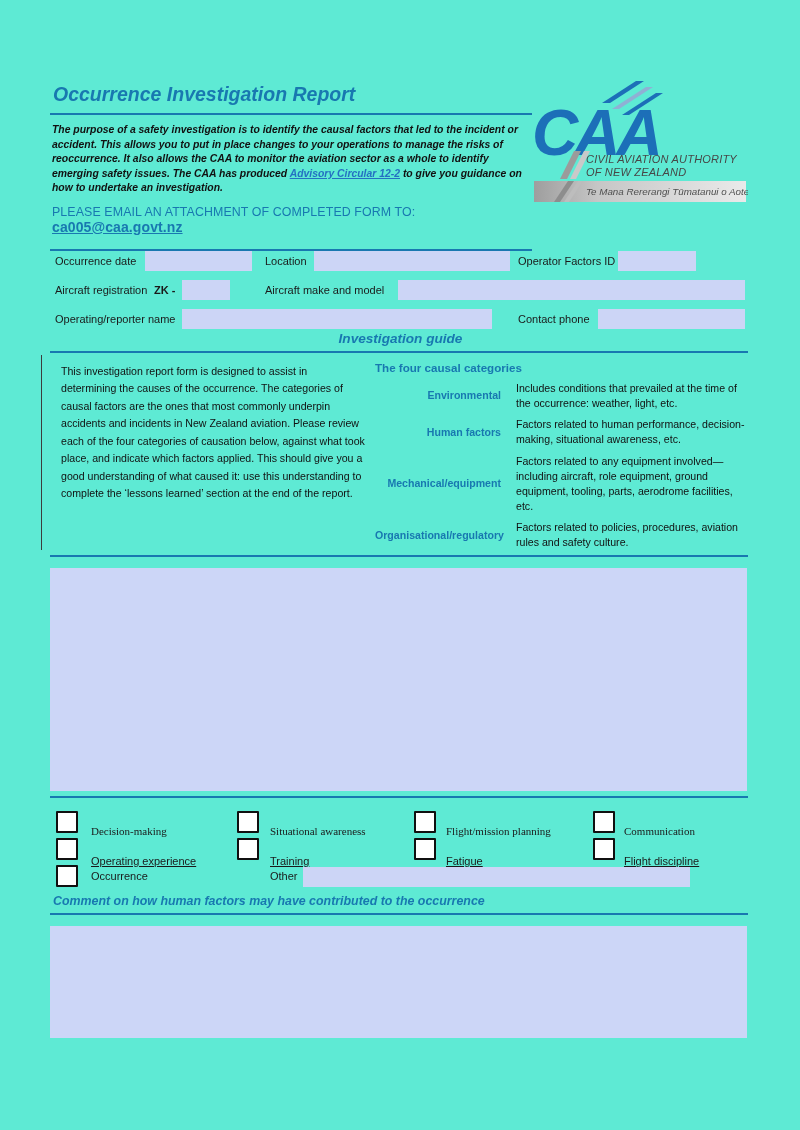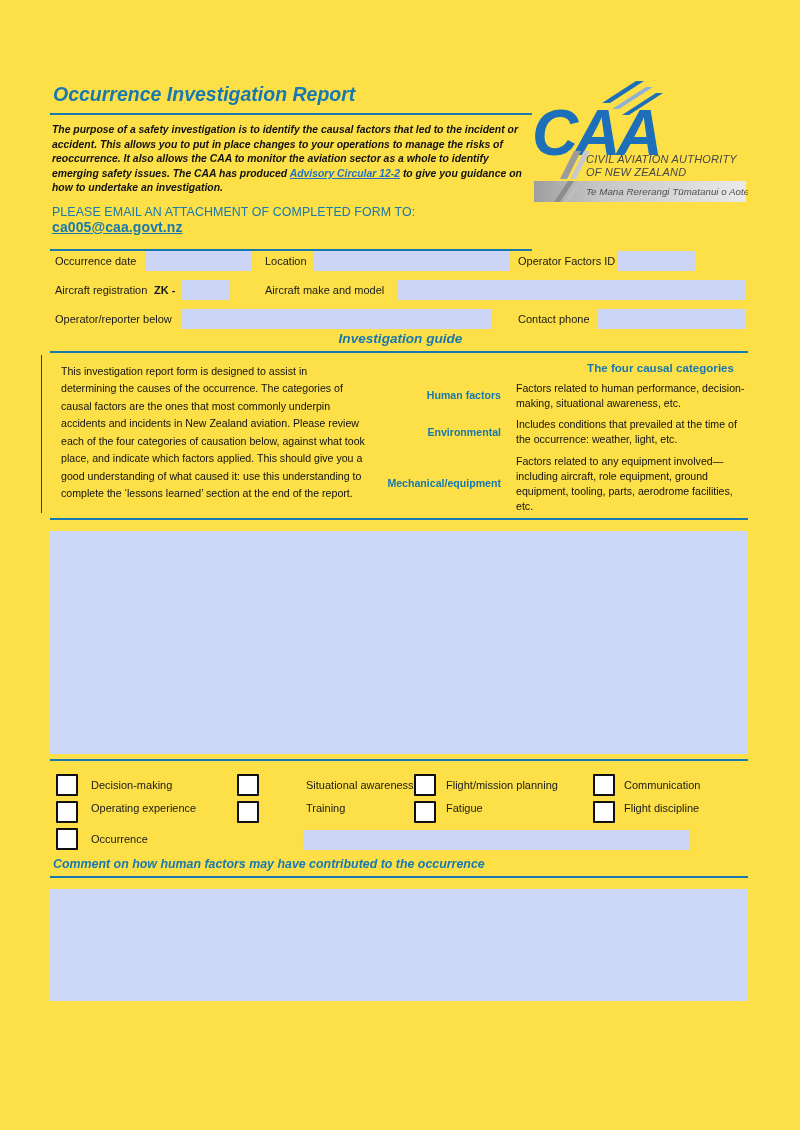--- a/index.html
+++ b/index.html
@@ -1,19 +1,19 @@
 <!DOCTYPE html>
 <html><head>
 <meta charset="utf-8">
 <style>
   html,body { margin:0; padding:0; }
   body { background:#d8d8d8; }
   .page {
     position:relative; width:800px; height:1130px; margin:0 auto;
-    background:#fde047; overflow:hidden;
+    background:#5eead4; overflow:hidden;
     font-family:"Liberation Sans", sans-serif; color:#1a1a1a;
   }
   .content { padding:83px 52px 0 50px; }
 
   
   .header-row { display:flex; }
   .header-left { width:482px; }
   .doc-title {
     margin:0; font-size:19.5px; font-weight:bold; font-style:italic;
     color:#1878B0; padding:0 0 7px 3px; border-bottom:2px solid #1878B0;
@@ -44,41 +44,41 @@
   }
   .sec-heading.lg { font-size:13.6px; }
 
   
   .guide-row { display:flex; margin-left:-9px; margin-top:2px; }
   .guide-text {
     width:320px; border-left:1px solid #3c3c3c; padding:8px 0 8px 19px;
     font-size:10.6px; line-height:1.65; color:#111;
   }
   .categories { flex:1; padding-top:6px; padding-left:10px; }
-  .cat-title { text-align:right; font-weight:bold; color:#1878B0; font-size:11.6px; padding-right:14px; }
+  .cat-title { text-align:left; font-weight:bold; color:#1878B0; font-size:11.6px; padding-right:14px; }
   .cat-row { display:flex; align-items:center; margin-top:7px; }
   .cat-label { width:126px; text-align:right; font-weight:bold; color:#1878B0; font-size:10.6px; line-height:1.25; flex-shrink:0; }
   .cat-desc { margin-left:15px; font-size:10.6px; line-height:1.4; color:#111; width:232px; }
 
   
   .area { width:697px; background:#CCD6F7; margin-top:11px; }
   .area.summary { height:223px; }
   .area.comment { height:112px; }
 
   
   .cb-grid { position:relative; height:80px; margin-top:13px; font-size:11px; }
   .cb {
     position:absolute; width:22px; height:22px; box-sizing:border-box;
     background:#fff; border:2px solid #101010; border-radius:1px;
   }
   .cb-lbl { position:absolute; white-space:nowrap; }
   .r0 { top:0; } .r1 { top:27px; } .r2 { top:54px; }
-  .cb-lbl.r0 { top:5px; } .cb-lbl.r1 { top:28px; } .cb-lbl.r2 { top:59px; }
+  .cb-lbl.r0 { top:14px;font-family:Liberation Serif, serif; } .cb-lbl.r1 { top:44px;text-decoration:underline; } .cb-lbl.r2 { top:59px; }
   .c0 { left:6px; } .c1 { left:187px; } .c2 { left:364px; } .c3 { left:543px; }
-  .l0 { left:41px; } .l1 { left:220px;margin-left:36px; } .l2 { left:396px; } .l3 { left:574px; }
+  .l0 { left:41px; } .l1 { left:220px; } .l2 { left:396px; } .l3 { left:574px; }
   .other-fld { position:absolute; left:253px; top:56px; width:387px; height:20px; background:#CCD5F6; }
 
   .mt14 { margin-top:14px; } .mt5 { margin-top:5px; } .mt12 { margin-top:0;text-align:center; } .mt3 { margin-top:3px; }
 </style>
 </head>
 <body>
 
 <div class="page">
   <div class="content">
 
@@ -130,44 +130,48 @@
       <span class="fld" style="left:264px; top:0; width:196px"></span>
       <span class="lbl" style="left:468px; top:4px">Operator Factors ID</span>
       <span class="fld" style="left:568px; top:0; width:78px"></span>
 
       <span class="lbl" style="left:5px; top:33px">Aircraft registration</span>
       <span class="lbl zk" style="left:104px; top:33px">ZK  -</span>
       <span class="fld" style="left:132px; top:29px; width:48px"></span>
       <span class="lbl" style="left:215px; top:33px">Aircraft make and model</span>
       <span class="fld" style="left:348px; top:29px; width:347px"></span>
 
-      <span class="lbl" style="left:5px; top:62px">Operator/reporter below</span>
+      <span class="lbl" style="left:5px; top:62px">Operating/reporter name</span>
       <span class="fld" style="left:132px; top:58px; width:310px"></span>
       <span class="lbl" style="left:468px; top:62px">Contact phone</span>
       <span class="fld" style="left:548px; top:58px; width:147px"></span>
     </div>
 
     <h2 class="sec-heading lg mt12">Investigation guide</h2>
     <div class="rule full mt5"></div>
 
     <div class="guide-row">
       <div class="guide-text">This investigation report form is designed to assist in determining the causes of the occurrence. The categories of causal factors are the ones that most commonly underpin accidents and incidents in New Zealand aviation. Please review each of the four categories of causation below, against what took place, and indicate which factors applied. This should give you a good understanding of what caused it: use this understanding to complete the ‘lessons learned’ section at the end of the report.</div>
       <div class="categories">
         <div class="cat-title">The four causal categories</div>
         <div class="cat-row">
+          <div class="cat-label">Environmental</div>
+          <div class="cat-desc">Includes conditions that prevailed at the time of the occurrence: weather, light, etc.</div>
+        </div>
+        <div class="cat-row">
           <div class="cat-label">Human factors</div>
           <div class="cat-desc">Factors related to human performance, decision-making, situational awareness, etc.</div>
         </div>
         <div class="cat-row">
-          <div class="cat-label">Environmental</div>
-          <div class="cat-desc">Includes conditions that prevailed at the time of the occurrence: weather, light, etc.</div>
-        </div>
-        <div class="cat-row">
           <div class="cat-label">Mechanical/equipment</div>
           <div class="cat-desc">Factors related to any equipment involved—including aircraft, role equipment, ground equipment, tooling, parts, aerodrome facilities, etc.</div>
+        </div>
+        <div class="cat-row">
+          <div class="cat-label">Organisational/regulatory</div>
+          <div class="cat-desc">Factors related to policies, procedures, aviation rules and safety culture.</div>
         </div>
       </div>
     </div>
 
     <div class="rule full mt5"></div>
     <div class="area summary"></div>
 
     <div class="rule full mt5"></div>
 
     <div class="cb-grid">

